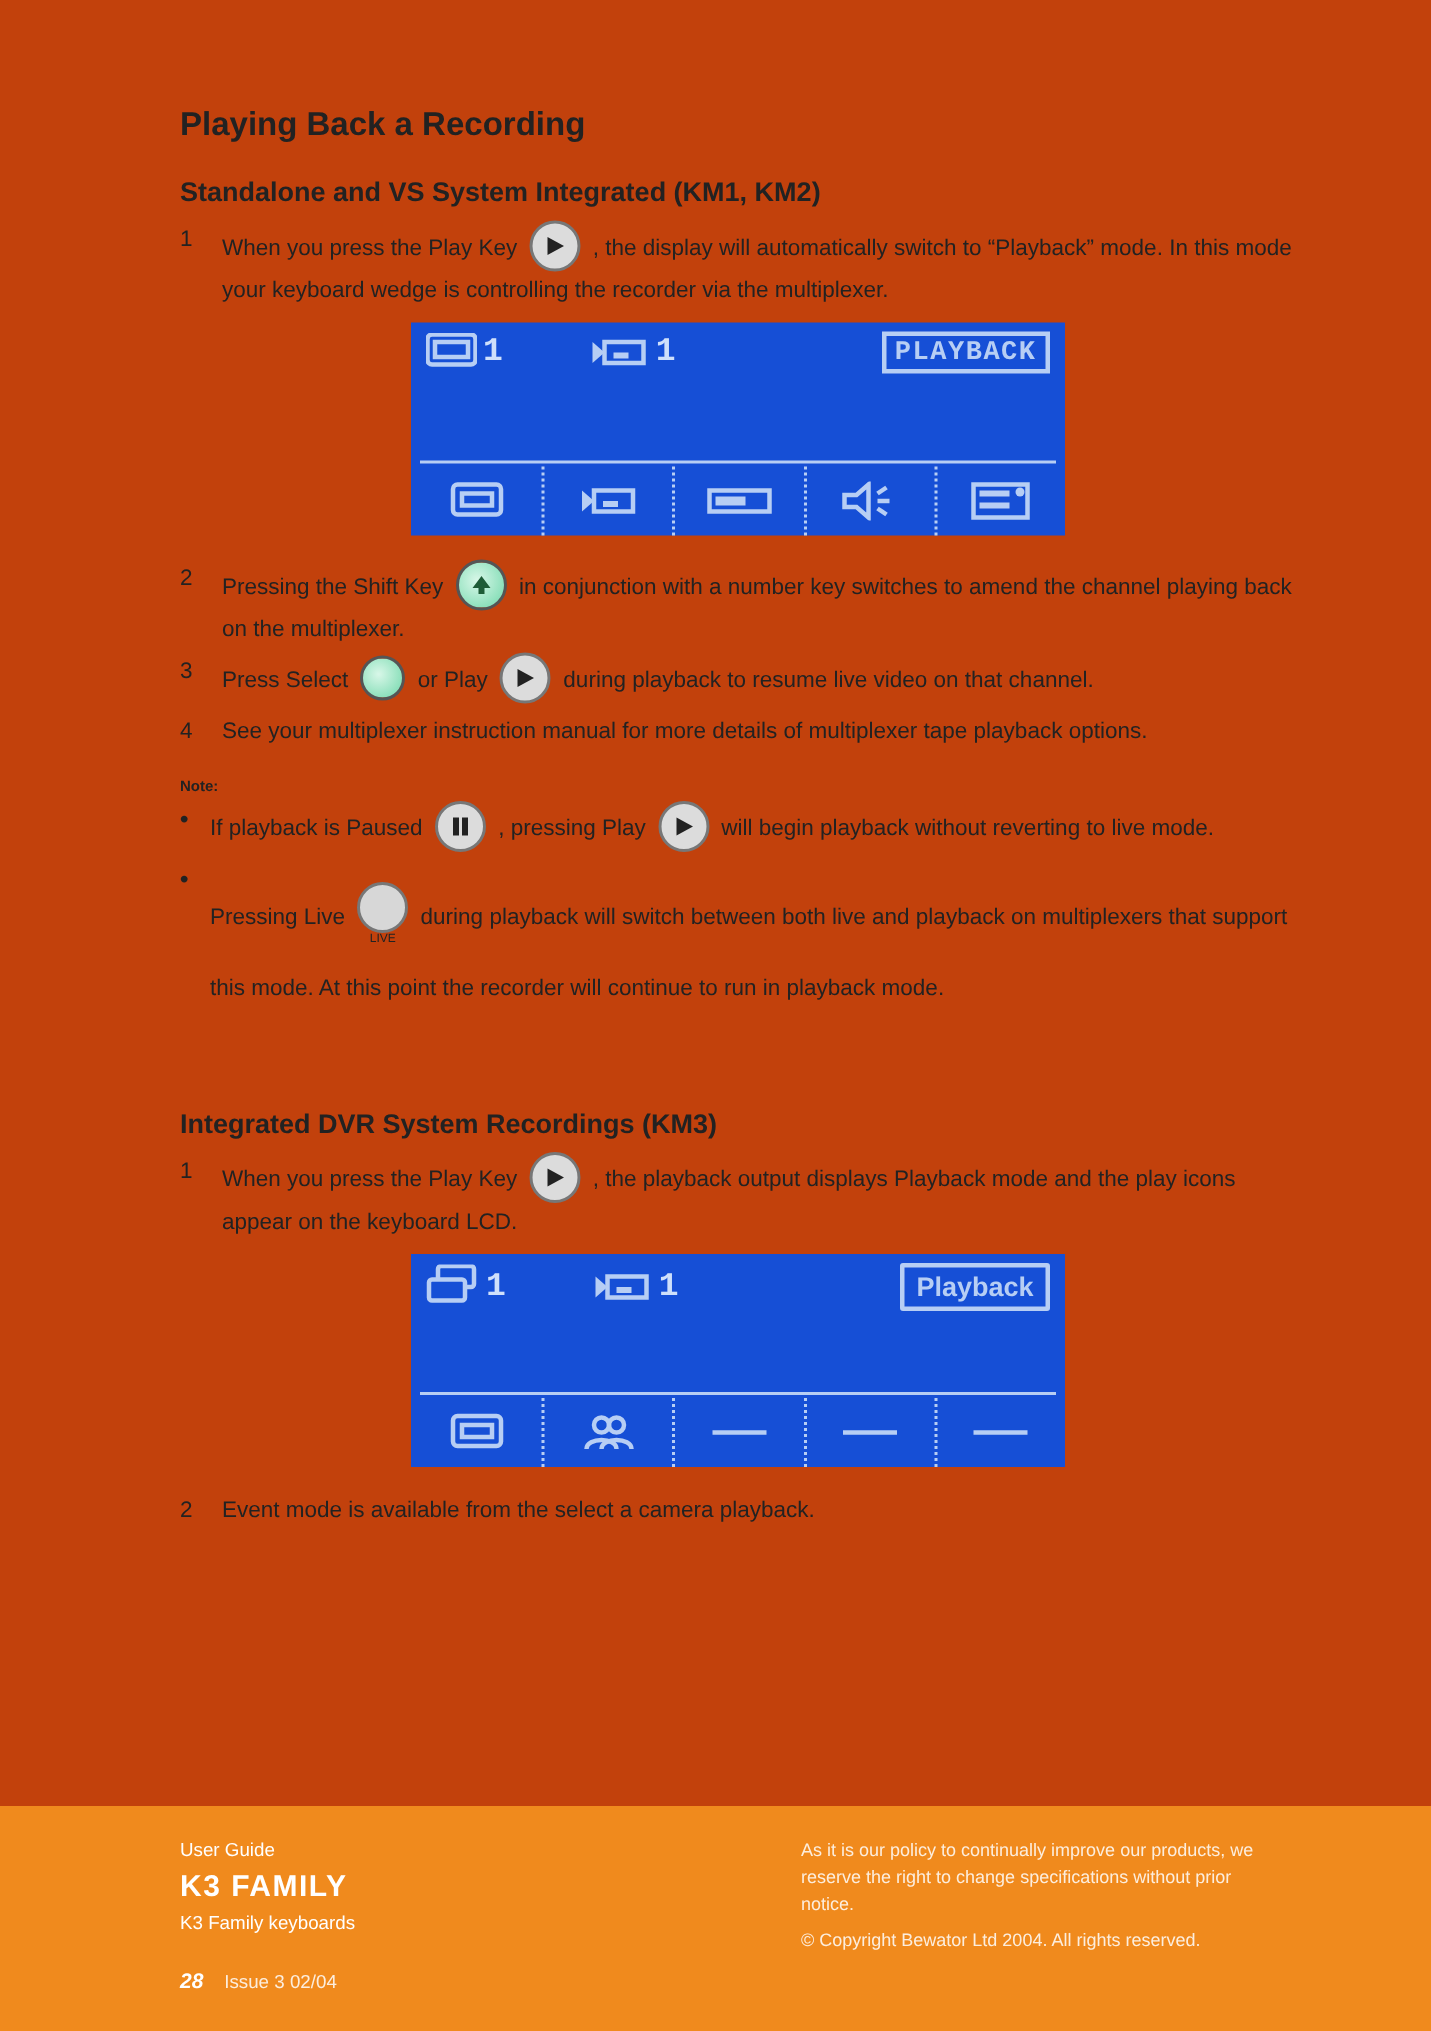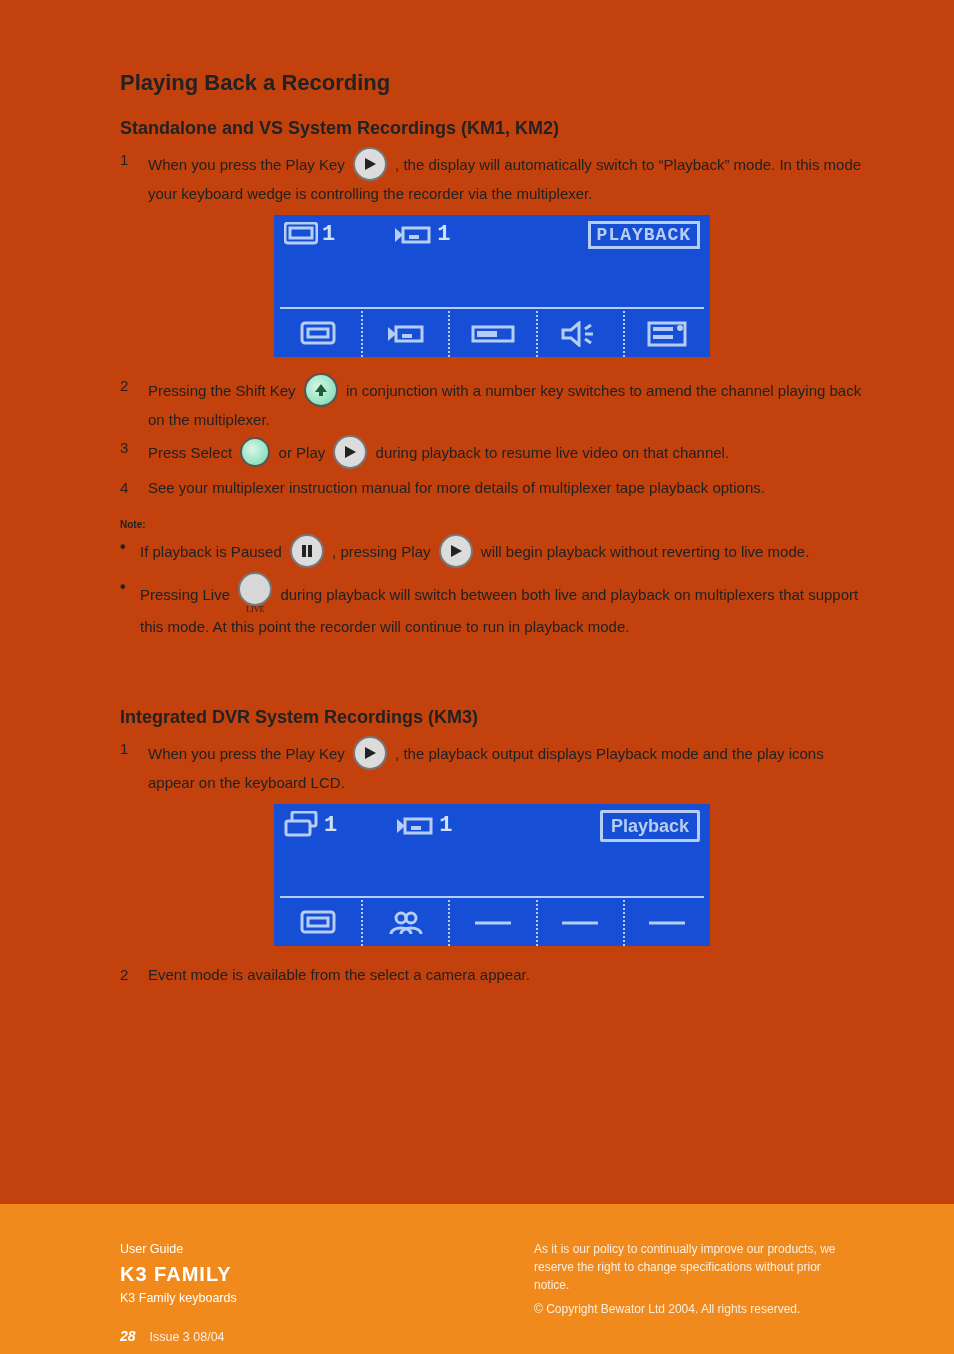--- a/index.html
+++ b/index.html
@@ -79,24 +79,23 @@
     display: block;
     font-size: 8px;
     text-align: center;
     line-height: 8px;
     margin-top: -2px;
   }
   .verticon-wrap {
     display: inline-block;
     text-align: center;
     vertical-align: middle;
-    margin: 0 4px;
+    margin: 16px 4px;
     position: relative;
     top: -2px;
-    font-family: Liberation Serif, serif;
   }
   
   .lcd {
     width: 436px;
     height: 142px;
     background: #164fd6;
     margin: 10px auto 18px auto;
     position: relative;
     box-sizing: border-box;
   }
@@ -167,42 +166,42 @@
   }
   .block2 { margin-top: 70px; }
 
   .footer {
     position: absolute;
     left: 0; right: 0; bottom: 0;
     height: 150px;
     background: #f08a1d;
     color: #ffffff;
     box-sizing: border-box;
-    padding: 36px 100px 0 120px;
+    padding: 20px 100px 0 120px;
     display: flex;
     align-items: flex-start;
     justify-content: space-between;
     font-size: 12.5px;
     line-height: 1.5;
   }
   .footer .col1 { max-width: 220px; }
   .footer .col2 { max-width: 320px; font-size: 12px; }
   .footer .big { font-size: 20px; font-weight: bold; letter-spacing: 1px; }
   .footer .muted { opacity: 0.85; }
   .footer .page-num { font-size: 14px; font-weight: bold; font-style: italic; }
 </style>
 </head>
 <body>
 
 <div class="page">
   <div class="content">
 
     <div class="section-title">Playing Back a Recording</div>
 
-    <div class="subsection-title">Standalone and VS System Recordings (KM1, KM2)</div>
+    <div class="subsection-title">Standalone and VS System Integrated (KM1, KM2)</div>
 
     <div class="li-row">
       <span class="li-num">1</span>
       <span class="li-text">
         When you press the Play Key
         <span class="inline-icon">
           <svg width="14" height="14" viewBox="0 0 14 14">
               <polygon points="2,1 13,7 2,13" fill="#222"></polygon>
             </svg>
         </span>
@@ -400,34 +399,34 @@
           <div class="soft-cell">
             <svg width="40" height="6" viewBox="0 0 40 6">
                 <line x1="2" y1="3" x2="38" y2="3" stroke="#b7cef4" stroke-width="3"></line>
               </svg>
           </div>
         </div>
       </div>
 
       <div class="li-row">
         <span class="li-num">2</span>
-        <span class="li-text">Event mode is available from the select a camera appear.</span>
+        <span class="li-text">Event mode is available from the select a camera playback.</span>
       </div>
     </div>
 
   </div>
 
   <div class="footer">
     <div class="col1">
       <div>User Guide</div>
       <div class="big">K3 FAMILY</div>
       <div>K3 Family keyboards</div>
       <br>
       <span class="page-num">28</span>
       &nbsp;&nbsp;
-      <span class="muted">Issue 3 08/04</span>
+      <span class="muted">Issue 3 02/04</span>
     </div>
     <div class="col2">
       <div class="muted">As it is our policy to continually improve our products, we reserve the right to change specifications without prior notice.</div>
       <div class="muted" style="margin-top:6px;">© Copyright Bewator Ltd 2004. All rights reserved.</div>
     </div>
   </div>
 </div>
 
 </body></html>

